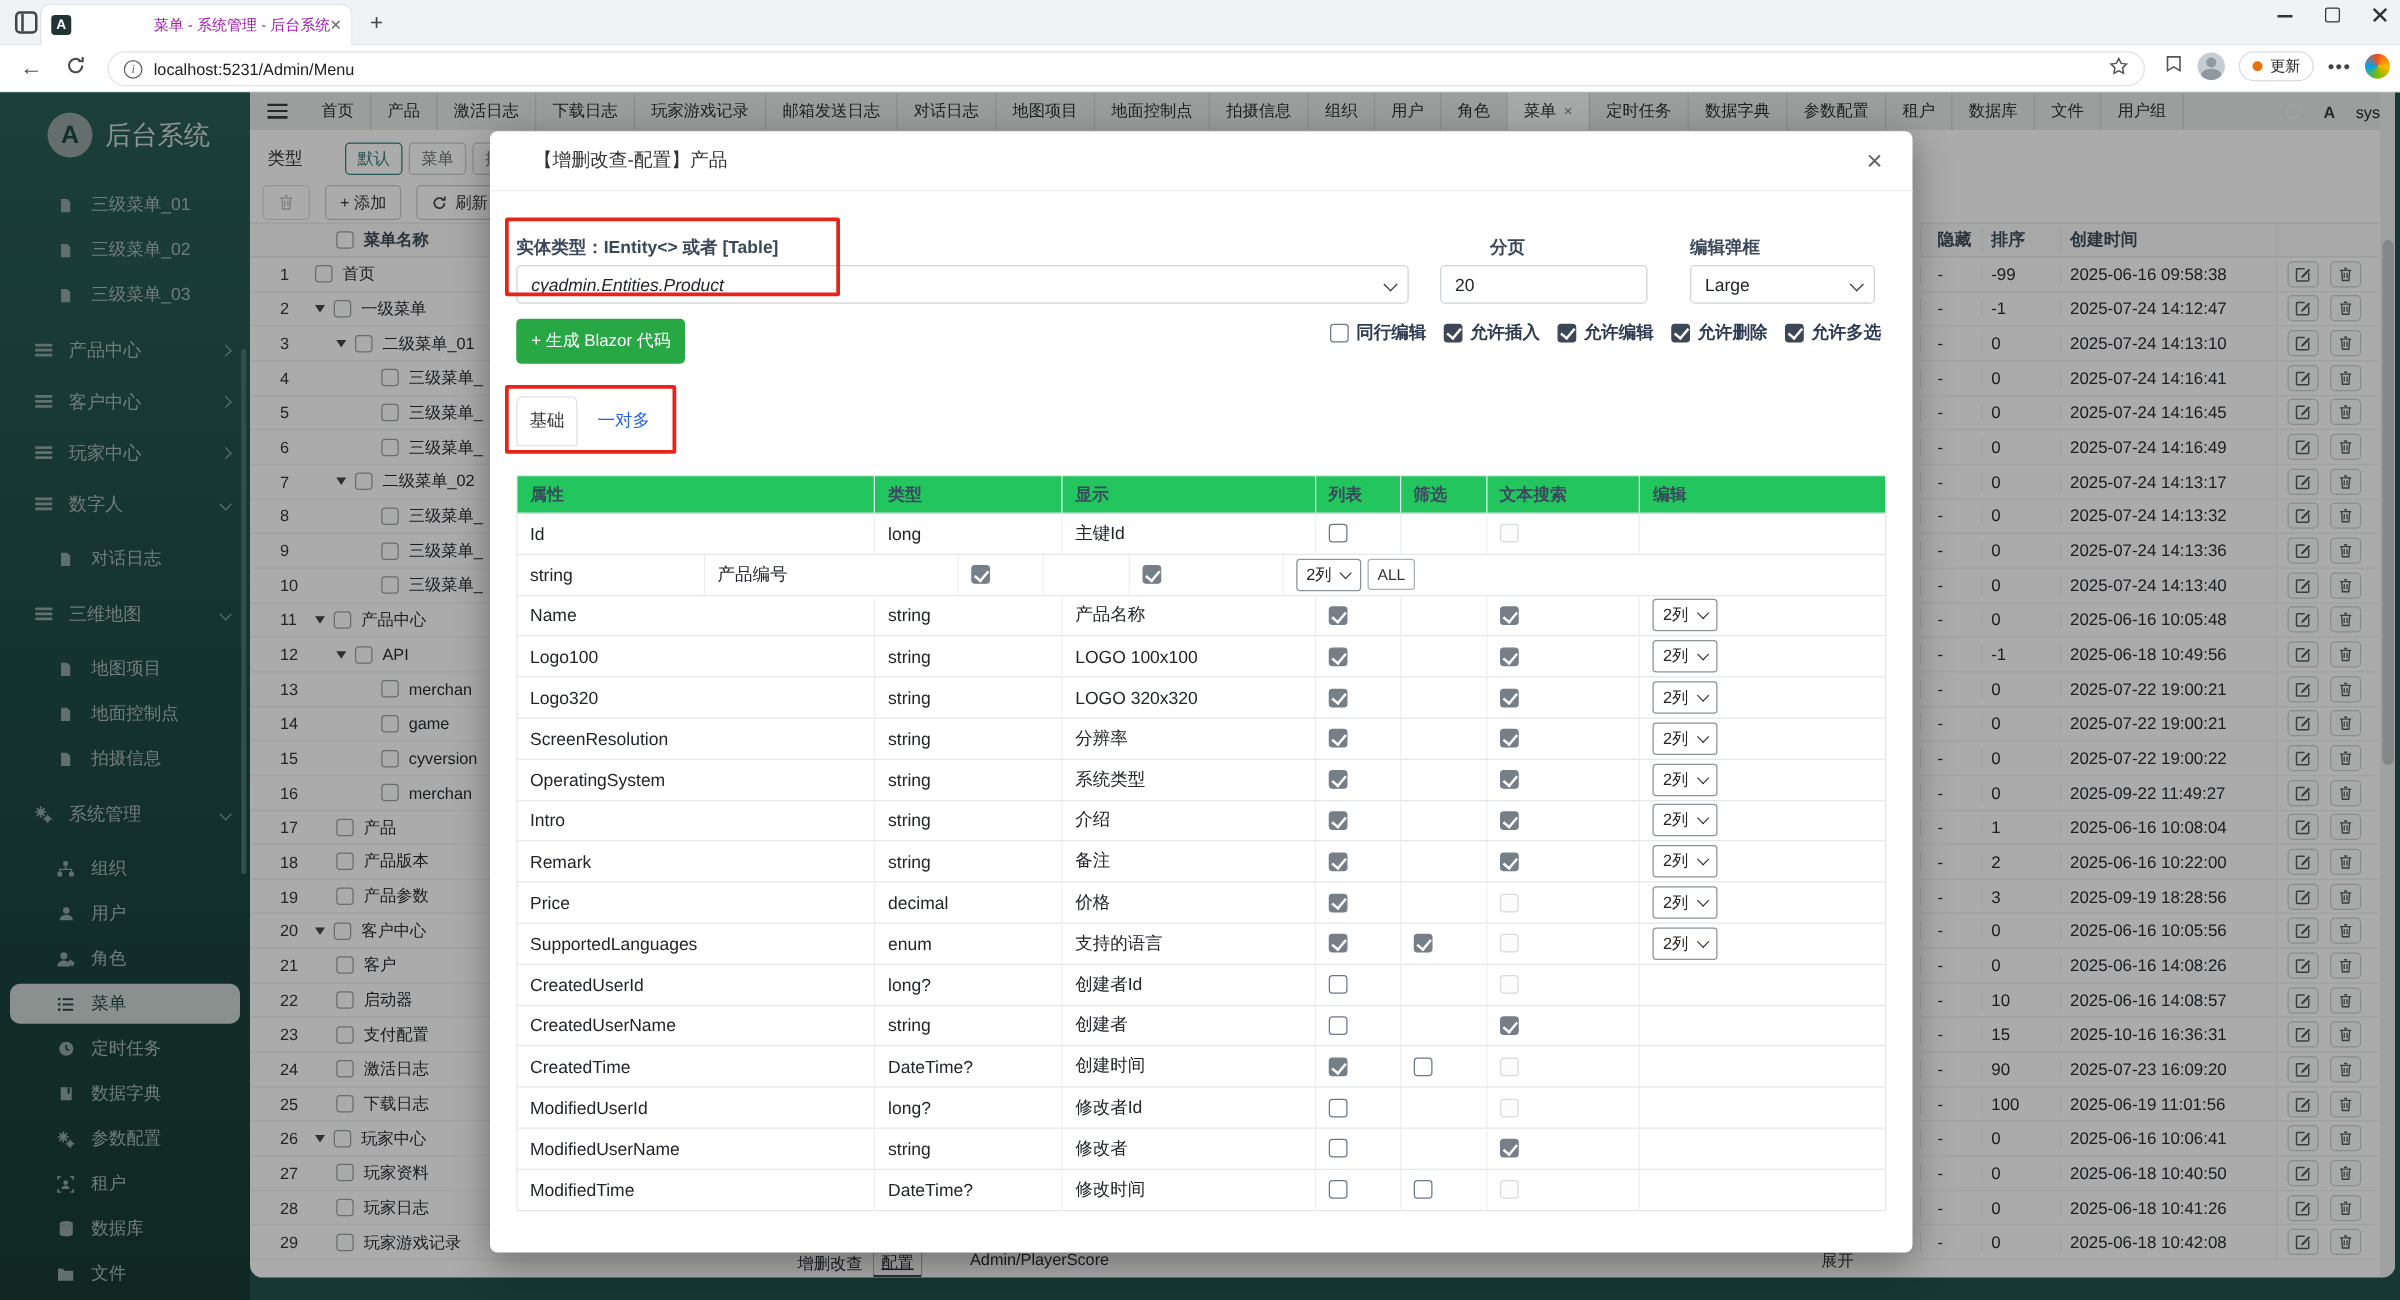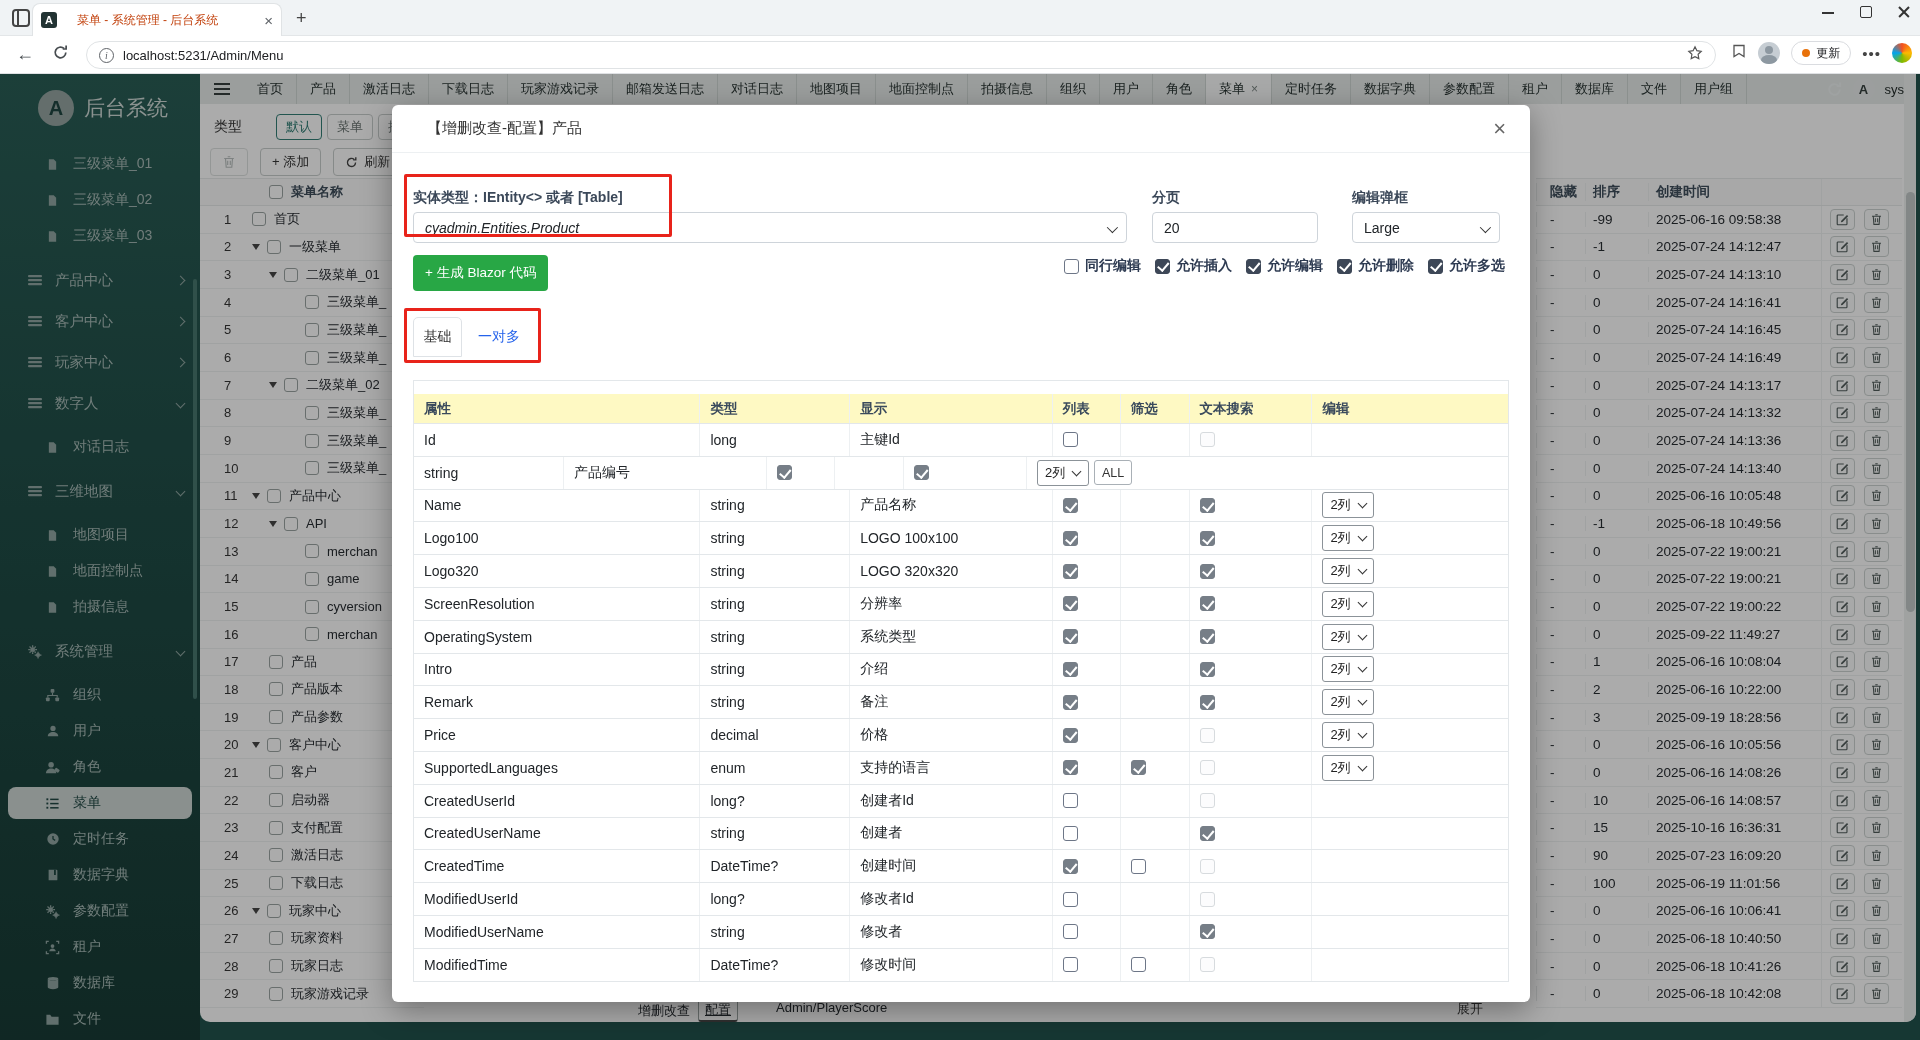--- a/index.html
+++ b/index.html
@@ -5,21 +5,21 @@
   * { box-sizing: border-box; margin: 0; padding: 0; }
   html,body { width:1920px; height:1040px; overflow:hidden;
     font-family:"Liberation Sans","DejaVu Sans",sans-serif; background:#fff; }
 
   
   #tabstrip { position:absolute; left:0; top:0; width:1920px; height:36px; background:#f0f3f5; border-bottom:1px solid #e3e6e8;}
   #win-icon { position:absolute; left:12px; top:9px; width:18px; height:18px; border:2px solid #444; border-radius:4px;}
   #win-icon:before{content:""; position:absolute; left:3px; top:0; width:2px; height:14px; background:#444;}
   #btab { position:absolute; left:32px; top:3px; width:250px; height:33px; background:#fff; border:1px solid #e0e3e5; border-bottom:none; border-radius:8px 8px 0 0; display:flex; align-items:center; padding:0 8px; }
   #btab .fav { width:16px; height:16px; border-radius:3px; background:#233; color:#fff; font-size:11px; font-weight:bold; display:flex; align-items:center; justify-content:center; }
-  #btab .t { font-size:12px; color:#c2410c; margin-left:20px; white-space:nowrap; overflow:hidden; flex:1;}
+  #btab .t { font-size:12px; color:#a21caf; margin-left:4px; white-space:nowrap; overflow:hidden; flex:1;text-align:right;}
   .xglyph { color:#5f6368; font-size:15px; line-height:1; }
   #newtab { position:absolute; left:296px; top:8px; font-size:18px; color:#444; }
   #winctl { position:absolute; right:10px; top:6px; display:flex; gap:26px; align-items:center;}
   .wc { width:12px; height:12px; position:relative;}
   .wc.min:before{content:""; position:absolute; left:0; top:6px; width:12px; height:2px; background:#333;}
   .wc.max:before{content:""; position:absolute; inset:0; border:1.5px solid #333; border-radius:2px;}
   .wc.cls:before,.wc.cls:after{content:""; position:absolute; left:-1px; top:5px; width:14px; height:1.8px; background:#333;}
   .wc.cls:before{transform:rotate(45deg);} .wc.cls:after{transform:rotate(-45deg);}
 
   #addrbar { position:absolute; left:0; top:36px; width:1920px; height:38px; background:#fff; border-bottom:1px solid #dfe1e4; }
@@ -134,21 +134,21 @@
   #m-tab2 { position:absolute; left:86px; top:212px; height:40px; display:flex; align-items:center; font-size:14px; color:#2563eb;}
   .redbox { position:absolute; border:3px solid #e8231a; border-radius:2px; z-index:70; pointer-events:none;}
   #rb1 { left:12px; top:69px; width:268px; height:63px;}
   #rb2 { left:12px; top:203px; width:137px; height:55px;}
 
   
   #m-table { position:absolute; left:21px; top:275px; width:1096px; border:1px solid #e3e7ea; border-bottom:none;}
   .mt-row { display:flex; border-bottom:1px solid #e3e7ea; align-items:stretch;}
   .mt-cell { padding:0 10px; display:flex; align-items:center; font-size:14px; color:#212529; border-right:1px solid #edf0f2;}
   .mt-cell:last-child{ border-right:none;}
-  .mt-head { background:#fef9c3; height:30px;margin-top:13px;}
+  .mt-head { background:#22c55e; height:30px;}
   .mt-head .mt-cell { font-weight:bold; color:#3a4a5c; font-size:13.5px;}
   .mt-body { height:32.8px;}
   .cbx.tbl.checked { background:#767e87; border-color:#767e87;}
   .msel { height:26px; min-width:52px; border:1px solid #8b9298; border-radius:3px; display:flex; align-items:center; padding:0 7px; font-size:13px; color:#222; gap:8px; background:#fff;}
   .msel .mchev { width:7px; height:7px; border-right:1.6px solid #333; border-bottom:1.6px solid #333; transform:rotate(45deg); margin-top:-3px;}
   .allbtn { height:25px; border:1px solid #a9b0b6; border-radius:3px; background:#fff; font-size:12.5px; color:#333; padding:0 7px; margin-left:5px; display:flex; align-items:center;}
 
   .w0{width:287px;} .w1{width:150px;} .w2{width:203px;} .w3{width:68px;} .w4{width:69px;} .w5{width:123px;} .w6{width:196px;}
 </style>
 </head>
@@ -1327,21 +1327,21 @@
     <div id="m-head">
       <div id="m-title">【增删改查-配置】产品</div>
       <div id="m-close">×</div>
     </div>
 
     <div class="flabel" style="left:21px; top:84px;">实体类型：IEntity&lt;&gt; 或者 [Table]</div>
     <div class="fctl" style="left:21px; top:107px; width:714px;font-style:italic;">
       <span>cyadmin.Entities.Product</span>
       <span class="selchev"></span>
     </div>
-    <div class="flabel" style="left:760px; top:84px;">分页</div>
+    <div class="flabel" style="left:800px; top:84px;">分页</div>
     <div class="fctl" style="left:760px; top:107px; width:166px;">20</div>
     <div class="flabel" style="left:960px; top:84px;">编辑弹框</div>
     <div class="fctl" style="left:960px; top:107px; width:148px;">
       <span>Large</span>
       <span class="selchev"></span>
     </div>
 
     <button id="gen-btn">+ 生成 Blazor 代码</button>
     <div id="m-options">
         <div class="opt">

